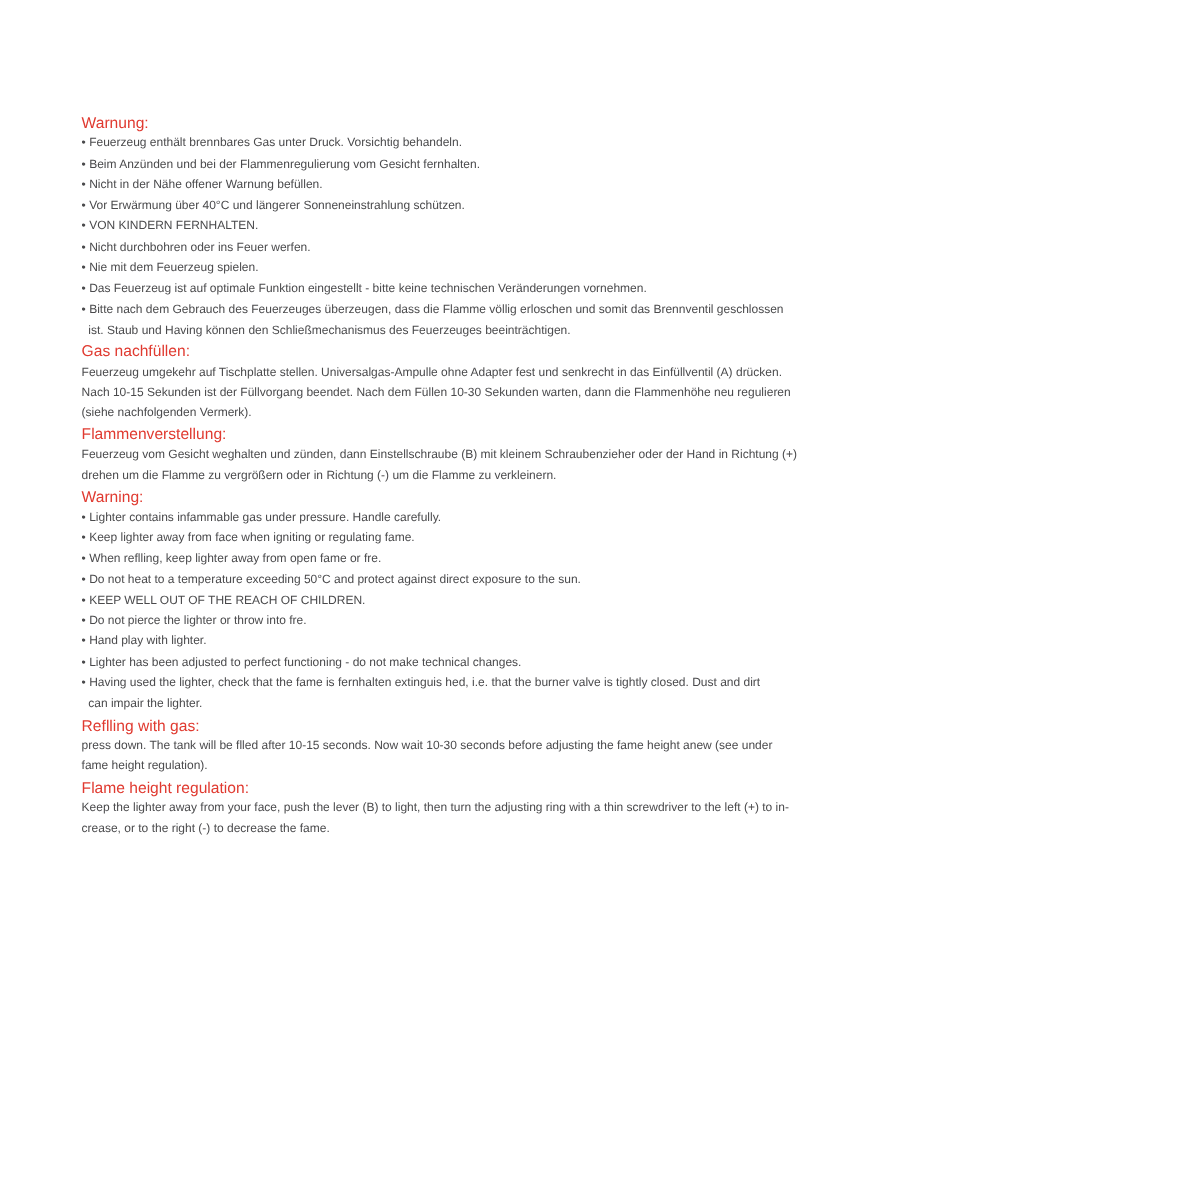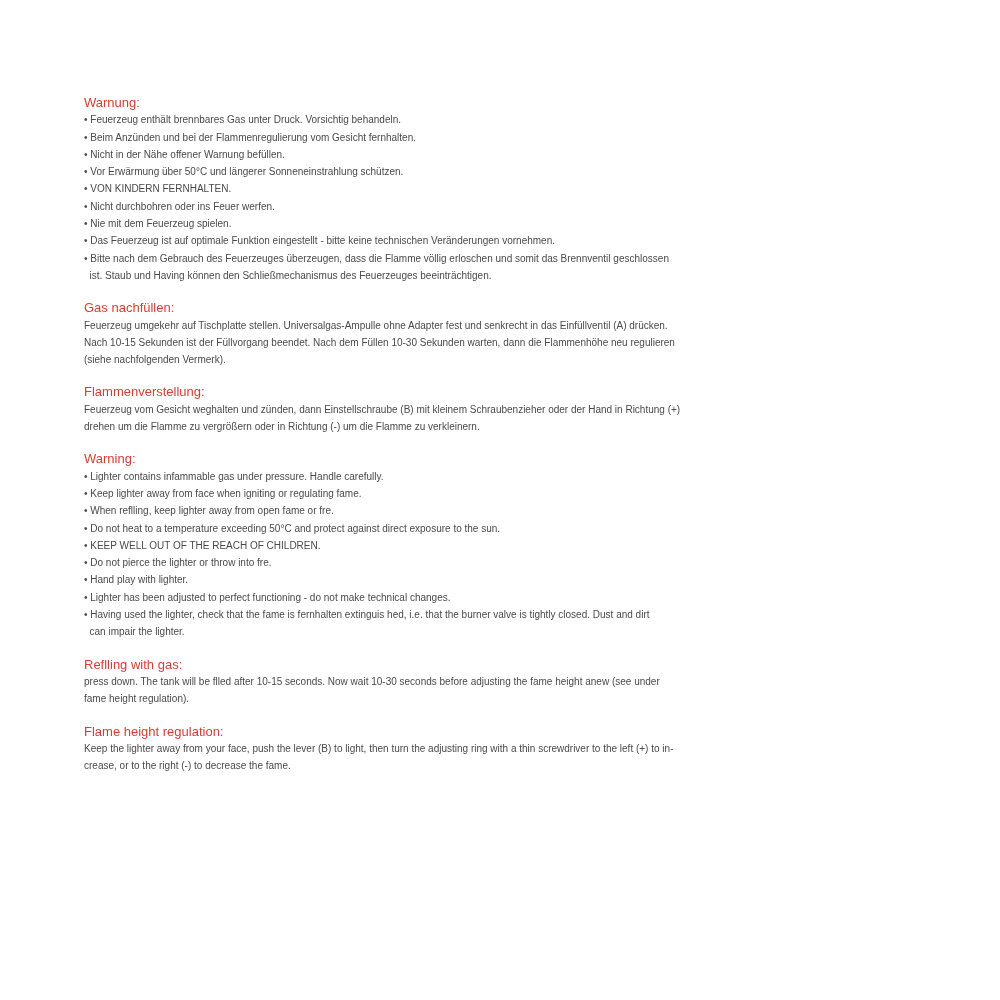--- a/index.html
+++ b/index.html
@@ -10,29 +10,28 @@
   .page {
     position: relative;
     width: 1000px;
     height: 1000px;
     background: #ffffff;
     overflow: hidden;
     font-family: "Liberation Sans", sans-serif;
   }
   .doc {
     position: absolute;
-    left: 84px;
+    left: 68px;
     top: 94px;
     width: 880px;
   }
   .section {
     margin: 0;
   }
   .section + .section {
-    margin-top: 15px;
   }
   .heading {
     color: var(--heading-color, #e03a30);
     font-size: 13px;
     line-height: 17.3px;
     white-space: pre;
   }
   .line {
     color: var(--body-color, #4a4a4c);
     font-size: 10px;
@@ -43,21 +42,21 @@
 </head>
 <body>
 
 <div class="page" style="--heading-color: #e03a30; --body-color: #4a4a4c; background: rgb(255, 255, 255);">
   <div class="doc">
       <div class="section">
         <div class="heading">Warnung:</div>
         <div class="line">• Feuerzeug enthält brennbares Gas unter Druck. Vorsichtig behandeln.</div>
         <div class="line">• Beim Anzünden und bei der Flammenregulierung vom Gesicht fernhalten.</div>
         <div class="line">• Nicht in der Nähe offener Warnung befüllen.</div>
-        <div class="line">• Vor Erwärmung über 50°C und längerer Sonneneinstrahlung schützen.</div>
+        <div class="line">• Vor Erwärmung über 40°C und längerer Sonneneinstrahlung schützen.</div>
         <div class="line">• VON KINDERN FERNHALTEN.</div>
         <div class="line">• Nicht durchbohren oder ins Feuer werfen.</div>
         <div class="line">• Nie mit dem Feuerzeug spielen.</div>
         <div class="line">• Das Feuerzeug ist auf optimale Funktion eingestellt - bitte keine technischen Veränderungen vornehmen.</div>
         <div class="line">• Bitte nach dem Gebrauch des Feuerzeuges überzeugen, dass die Flamme völlig erloschen und somit das Brennventil geschlossen</div>
         <div class="line">  ist. Staub und Having können den Schließmechanismus des Feuerzeuges beeinträchtigen.</div>
       </div>
       <div class="section">
         <div class="heading">Gas nachfüllen:</div>
         <div class="line">Feuerzeug umgekehr auf Tischplatte stellen. Universalgas-Ampulle ohne Adapter fest und senkrecht in das Einfüllventil (A) drücken.</div>

